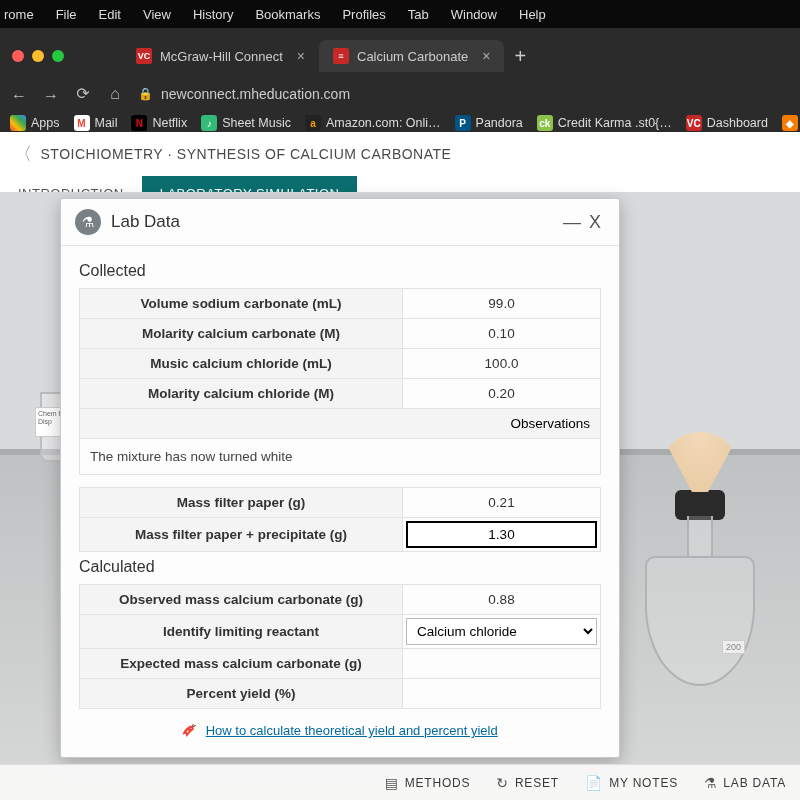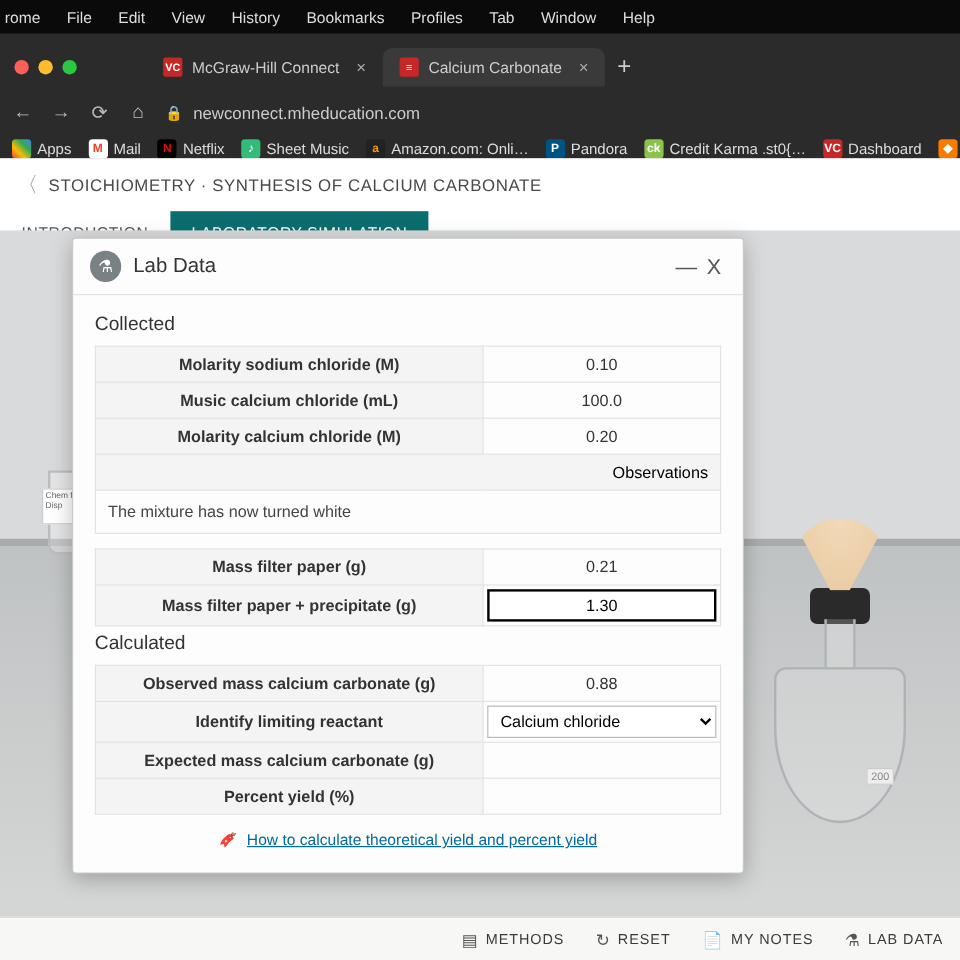--- a/index.html
+++ b/index.html
@@ -200,22 +200,26 @@
     <div class="panel-head">
       <div class="panel-ic">⚗</div>
       <div class="panel-title">Lab Data</div>
       <div class="panel-act">—</div>
       <div class="panel-act">X</div>
     </div>
     <div class="panel-body">
       <div class="section-label">Collected</div>
       <table class="data">
         <tbody>
-        <tr>
-              <td class="k">Molarity sodium chloride (M)</td>
+            <tr>
+              <td class="k">Volume sodium carbonate (mL)</td>
+              <td class="v">99.0</td>
+            </tr>
+        <tr>
+              <td class="k">Molarity calcium carbonate (M)</td>
               <td class="v">0.10</td>
             </tr>
         <tr>
               <td class="k">Music calcium chloride (mL)</td>
               <td class="v">100.0</td>
             </tr>
         <tr>
               <td class="k">Molarity calcium chloride (M)</td>
               <td class="v">0.20</td>
             </tr>

